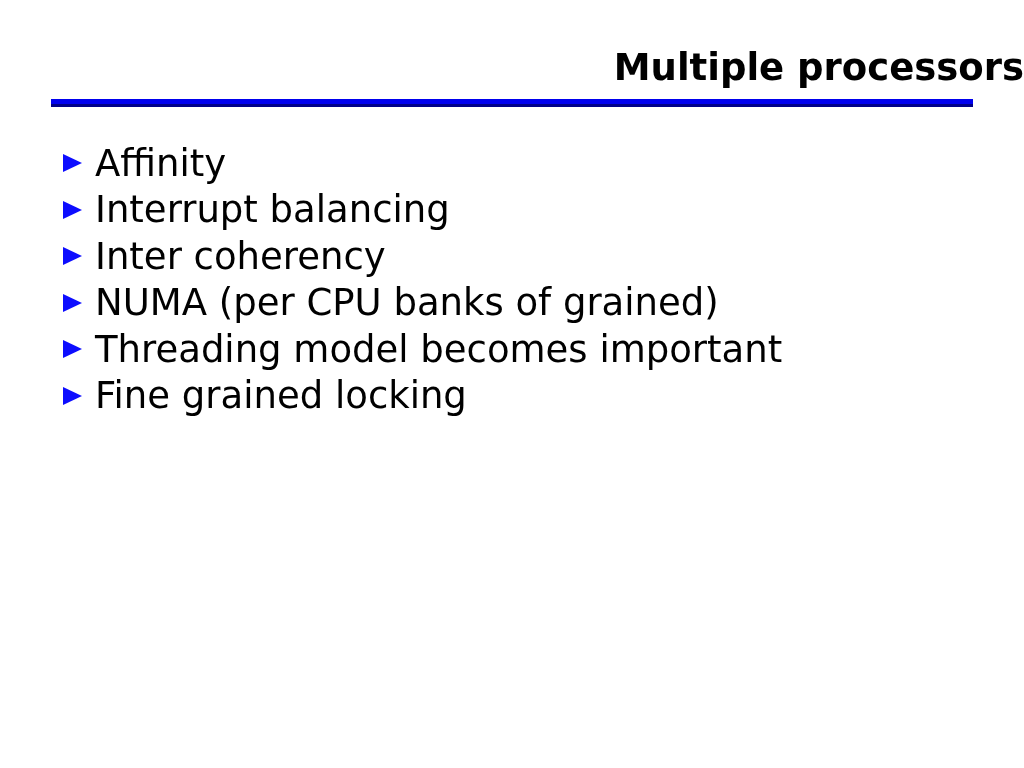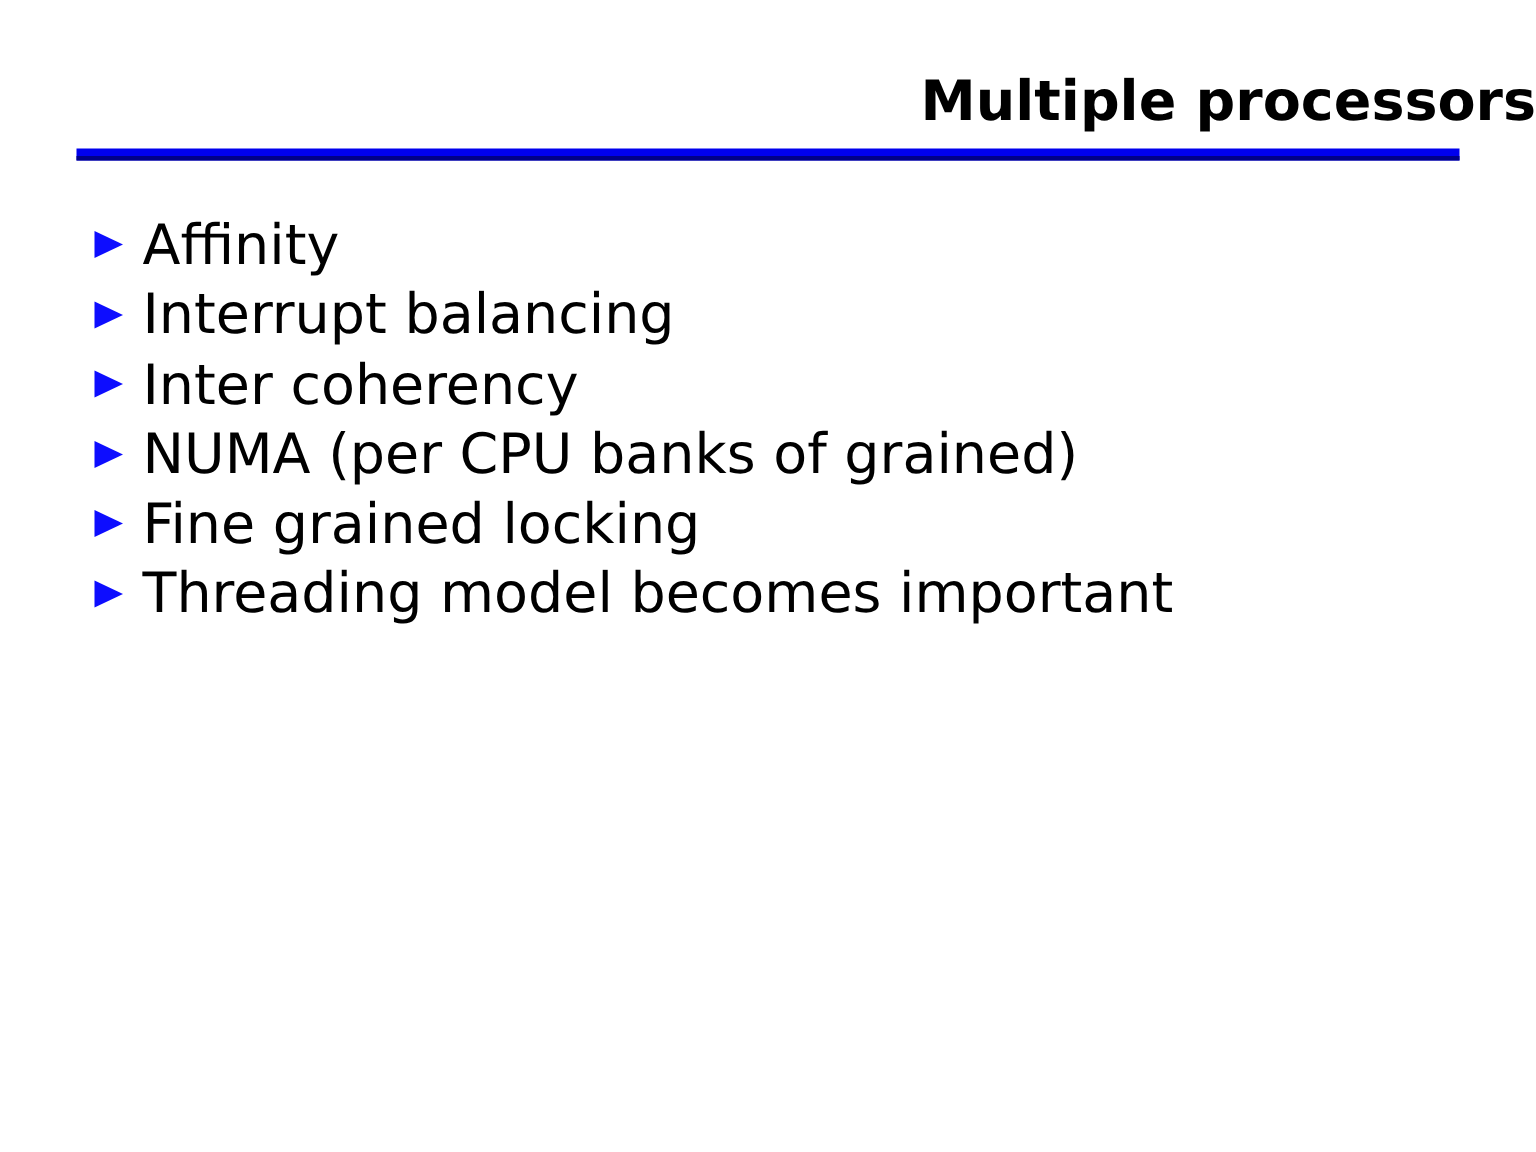--- a/index.html
+++ b/index.html
@@ -86,20 +86,20 @@
     <li class="bullet-item">
       <span class="tri"></span>
       <span class="bullet-text">Inter coherency</span>
     </li>
     <li class="bullet-item">
       <span class="tri"></span>
       <span class="bullet-text">NUMA (per CPU banks of grained)</span>
     </li>
     <li class="bullet-item">
       <span class="tri"></span>
-      <span class="bullet-text">Fine grained locking</span>
+      <span class="bullet-text">Threading model becomes important</span>
     </li>
     <li class="bullet-item">
       <span class="tri"></span>
-      <span class="bullet-text">Threading model becomes important</span>
+      <span class="bullet-text">Fine grained locking</span>
     </li>
   </ul>
 </div>
 
 </body></html>

